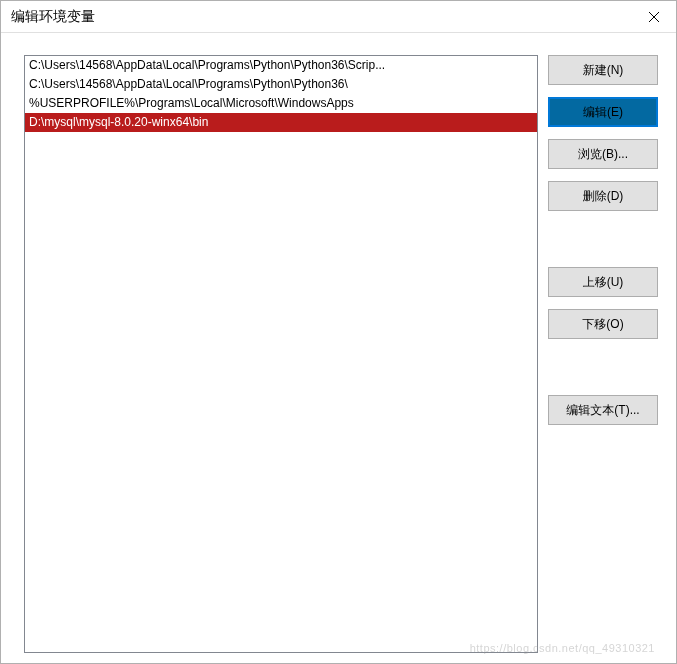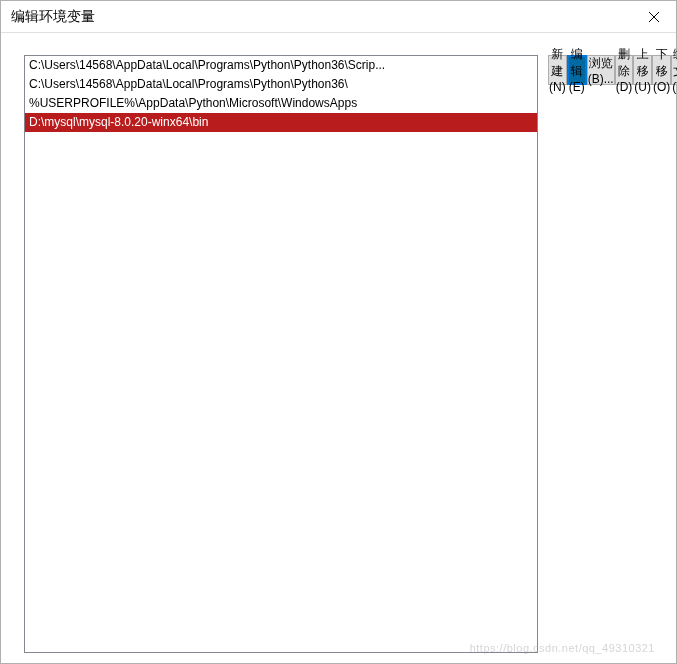--- a/index.html
+++ b/index.html
@@ -70,21 +70,22 @@
       text-overflow: ellipsis;
       cursor: default;
     }
     .list-item.selected {
       background: #b91c1c;
       color: #fff;
     }
     .btn-pane {
       width: 110px;
       display: flex;
-      gap: 0;
+      flex-direction: column;
+      gap: 12px;
       justify-content: space-between;
     }
     .btn {
       height: 30px;
       border: 1px solid #adadad;
       background: #e1e1e1;
       font-size: 12px;
       color: #000;
       cursor: pointer;
       font-family: inherit;
@@ -131,21 +132,21 @@
         <line x1="0" y1="0" x2="10" y2="10" stroke="#000" stroke-width="1"></line>
         <line x1="10" y1="0" x2="0" y2="10" stroke="#000" stroke-width="1"></line>
       </svg>
     </div>
   </div>
 
   <div class="content">
     <div class="list-pane" id="path-list">
         <div class="list-item">C:\Users\14568\AppData\Local\Programs\Python\Python36\Scrip...</div>
         <div class="list-item">C:\Users\14568\AppData\Local\Programs\Python\Python36\</div>
-        <div class="list-item">%USERPROFILE%\AppData\Python\Microsoft\WindowsApps</div>
+        <div class="list-item">%USERPROFILE%\Programs\Local\Microsoft\WindowsApps</div>
         <div class="list-item selected">D:\mysql\mysql-8.0.20-winx64\bin</div>
       </div>
 
     <div class="btn-pane">
       <button class="btn">新建(N)</button>
       <button class="btn focused">编辑(E)</button>
       <button class="btn">浏览(B)...</button>
       <button class="btn">删除(D)</button>
       <div class="spacer-1"></div>
       <button class="btn">上移(U)</button>

